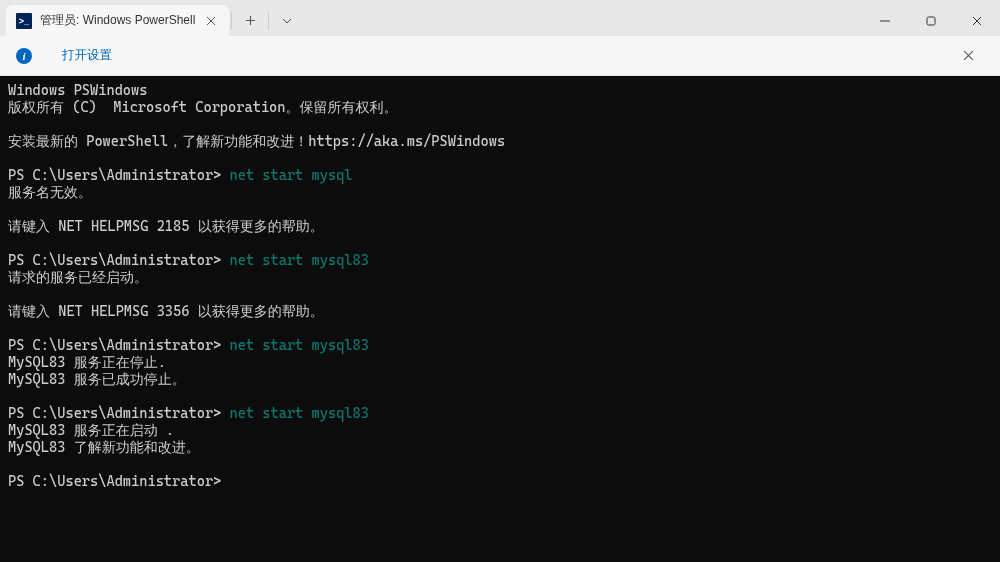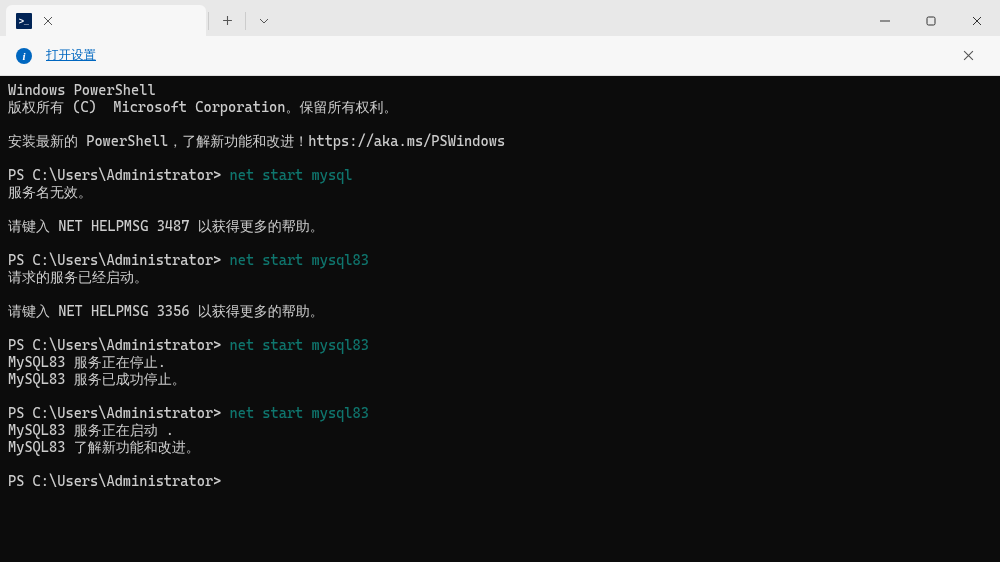--- a/index.html
+++ b/index.html
@@ -129,22 +129,21 @@
       font-style: italic;
     }
     .info-text {
       font-size: 12.5px;
       color: #333;
     }
     .info-link {
       font-size: 12.5px;
       color: #0067c0;
       cursor: pointer;
-      margin-left: 4px;
-      text-decoration: underline;
+      margin-left: 20px;
     }
     .info-close {
       margin-left: auto;
       width: 32px;
       height: 32px;
       display: flex;
       align-items: center;
       justify-content: center;
       color: #555;
       cursor: pointer;
@@ -168,20 +167,21 @@
       color: #cccccc;
       margin-top: 40px;
     }
   </style>
 </head>
 <body>
 
 <div class="titlebar">
   <div class="tab">
     <span class="tab-icon">&gt;_</span>
+    <span class="tab-title">管理员: Windows PowerShell</span>
     <span class="tab-close">
       <svg viewBox="0 0 10 10" width="10" height="10">
           <path d="M1 1 L9 9 M9 1 L1 9" stroke="currentColor" stroke-width="1" fill="none"></path>
         </svg>
     </span>
   </div>
   <div class="tab-actions">
     <div class="divider"></div>
     <div class="tab-action-btn">
       <svg viewBox="0 0 10 10" width="11" height="11">
@@ -217,29 +217,29 @@
 <div class="infobar">
   <span class="info-icon">i</span>
   <span class="info-link">打开设置</span>
   <span class="info-close">
     <svg viewBox="0 0 10 10" width="11" height="11">
         <path d="M1 1 L9 9 M9 1 L1 9" stroke="currentColor" stroke-width="1" fill="none"></path>
       </svg>
   </span>
 </div>
 
-<div class="terminal"><span>Windows PowerShell</span>
+<div class="terminal"><span>Windows PSWindows</span>
 <span>版权所有 (C)  Microsoft Corporation。保留所有权利。</span>
 
 <span>安装最新的 PowerShell，了解新功能和改进！https://aka.ms/PSWindows</span>
 
 <span class="prompt">PS C:\Users\Administrator&gt;</span> <span class="cmd">net start mysql</span>
 <span>服务名无效。</span>
 
-<span>请键入 NET HELPMSG 3487 以获得更多的帮助。</span>
+<span>请键入 NET HELPMSG 2185 以获得更多的帮助。</span>
 
 <span class="prompt">PS C:\Users\Administrator&gt;</span> <span class="cmd">net start mysql83</span>
 <span>请求的服务已经启动。</span>
 
 <span>请键入 NET HELPMSG 3356 以获得更多的帮助。</span>
 
 <span class="prompt">PS C:\Users\Administrator&gt;</span> <span class="cmd">net start mysql83</span>
 <span>MySQL83 服务正在停止.</span>
 <span>MySQL83 服务已成功停止。</span>
 

